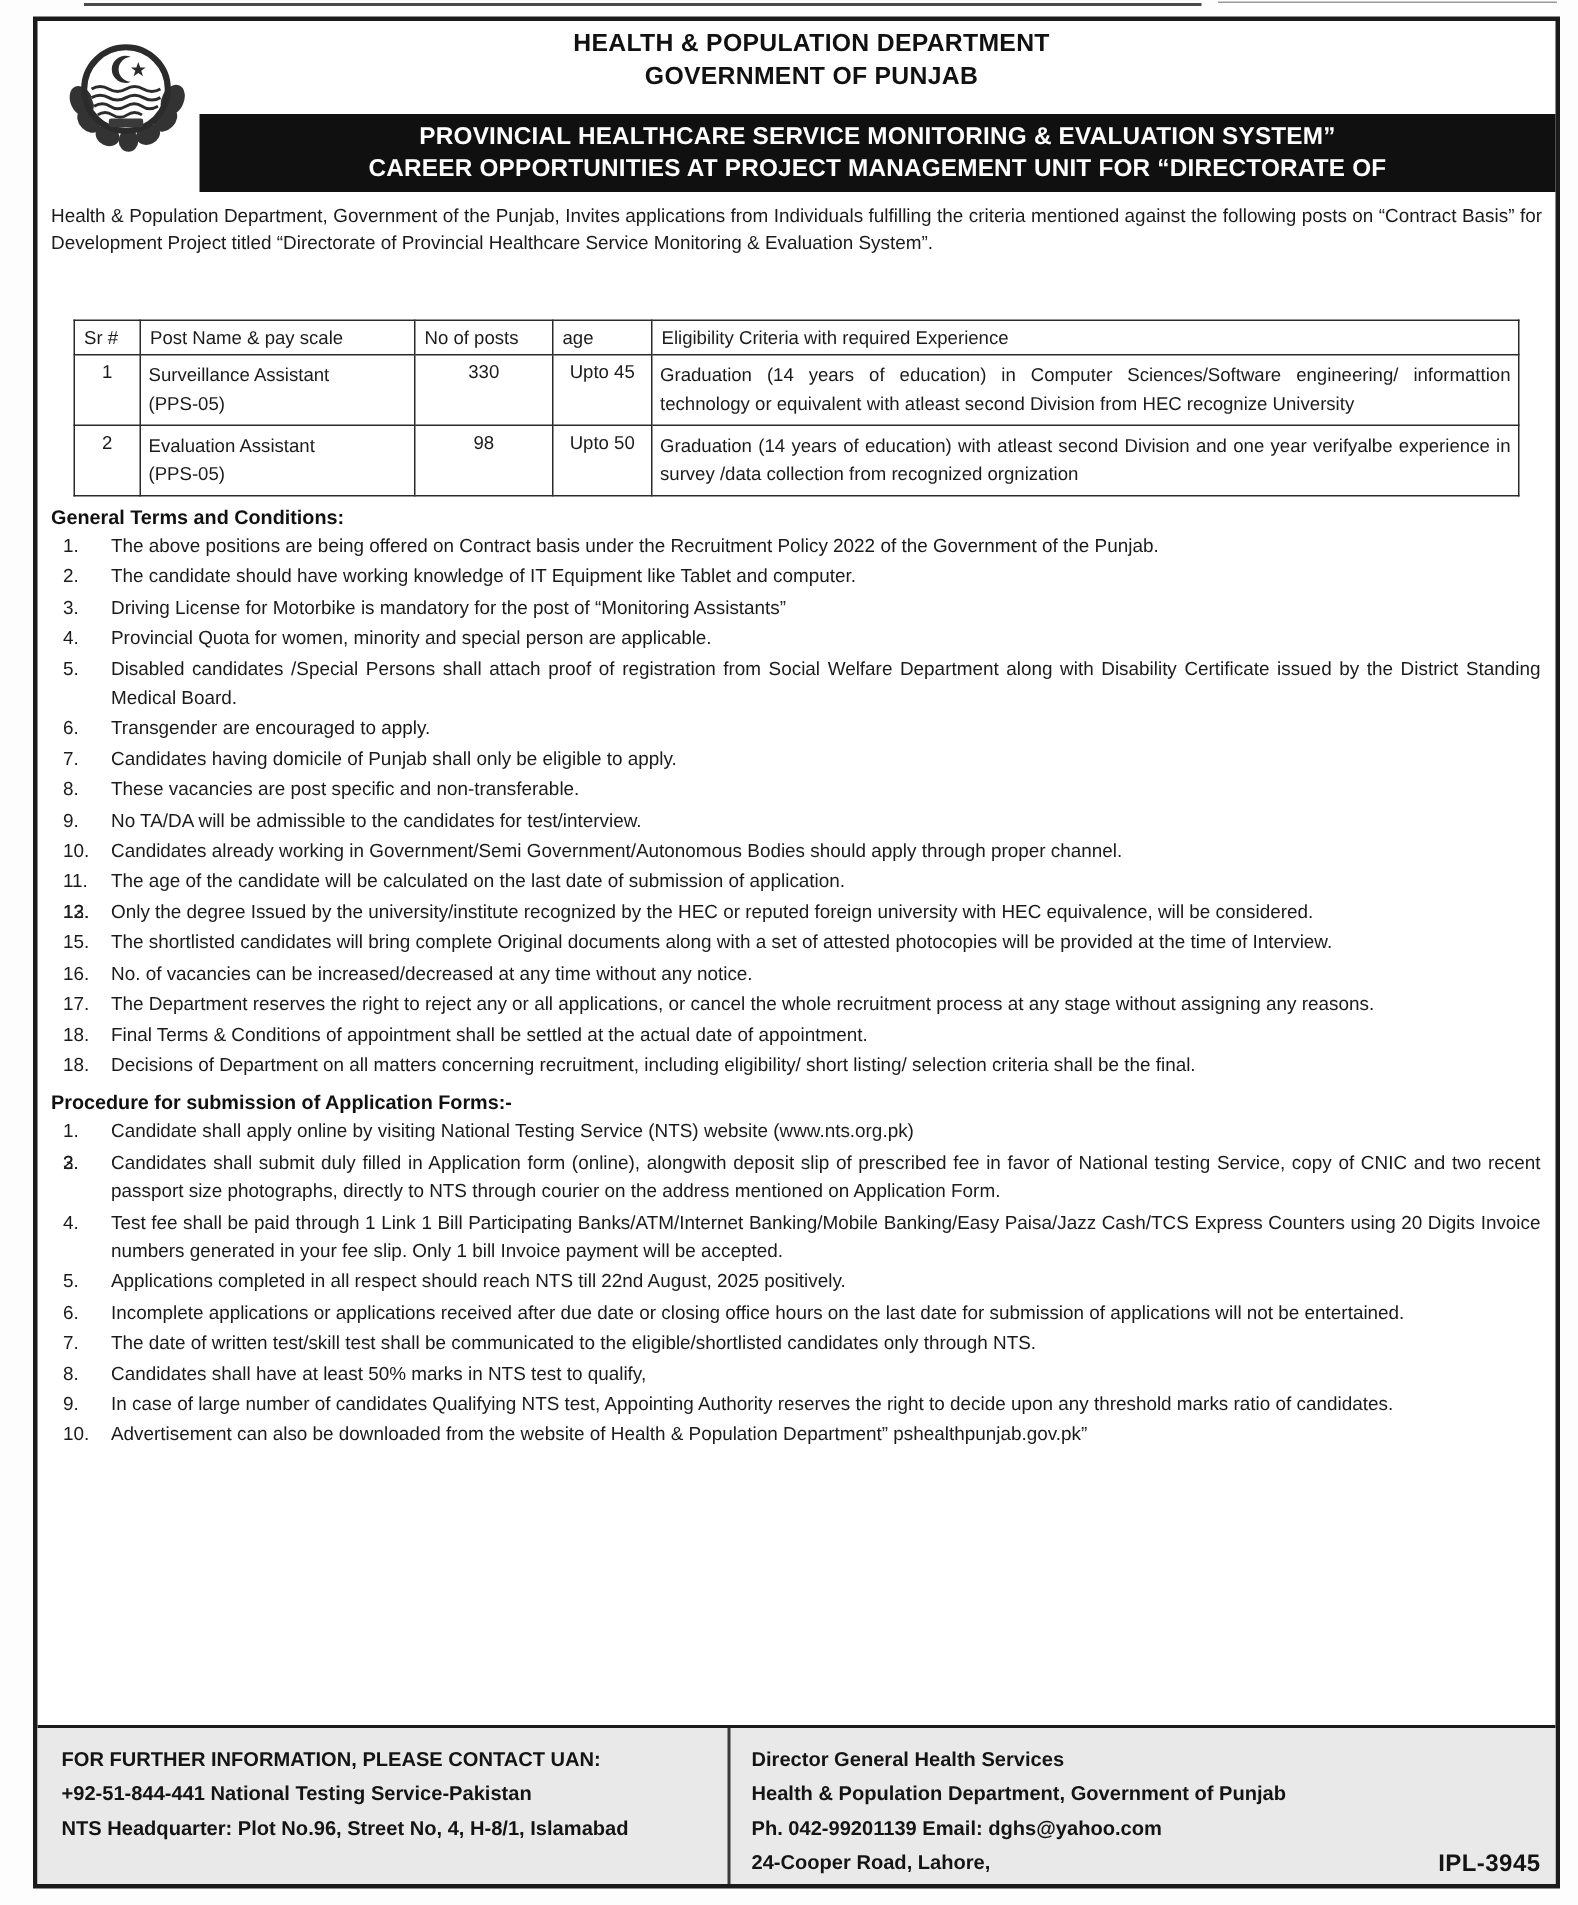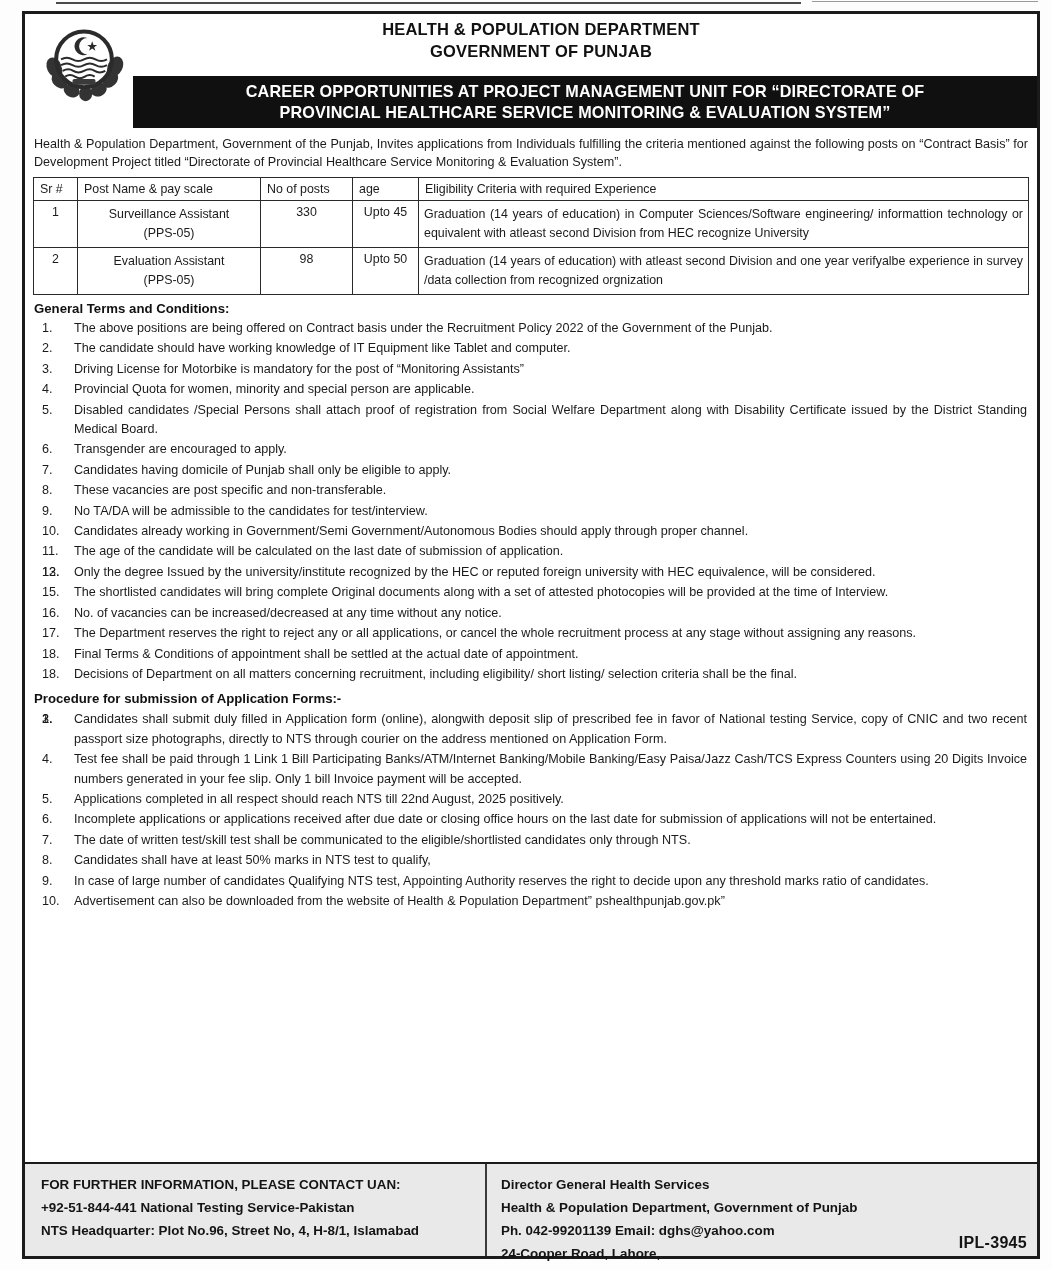--- a/index.html
+++ b/index.html
@@ -94,41 +94,41 @@
   
   .intro {
     padding: 4px 9px 6px 9px;
     font-size: 12.6px;
     line-height: 17.5px;
     text-align: justify;
     color: #1b1b1b;
   }
 
   
-  .tbl-wrap { padding: 0 8px; }
+  .tbl-wrap { padding: 0 24px; margin-top: 36px; }
   table.posts {
     width: 100%;
     border-collapse: collapse;
     font-size: 12.4px;
     color: #1b1b1b;
   }
   table.posts th,
   table.posts td {
     border: 1.4px solid #2a2a2a;
     padding: 4px 5px;
     vertical-align: top;
     font-weight: normal;
   }
   table.posts thead th {
     text-align: left;
     padding: 4px 6px;
     font-weight: normal;
   }
   .c-sr    { width: 44px;  text-align: center; }
-  .c-post  { width: 183px; text-align: center; }
+  .c-post  { width: 183px; text-align: left; }
   .c-num   { width: 92px;  text-align: center; }
   .c-age   { width: 66px;  text-align: center; }
   .c-elig  { text-align: justify; }
   td.c-elig { line-height: 18.5px; }
   .post-cell { line-height: 19px; }
   .pay { display: block; }
 
   
   .sec-head {
     font-size: 13.2px;
@@ -155,21 +155,21 @@
     left: 8px; top: 0;
     width: 26px;
     text-align: left;
   }
 
   
   .footer {
     position: absolute;
     left: 0; bottom: 0;
     width: 100%;
-    height: 94px;
+    height: 106px;
     background: #e9e9e9;
     border-top: 2.5px solid #1b1b1b;
     display: flex;
   }
   .foot-left {
     width: 462px;
     padding: 9px 10px 0 16px;
     border-right: 2.5px solid #3a3a3a;
   }
   .foot-right {
@@ -239,22 +239,22 @@
           <rect x="36" y="72" width="28" height="7" rx="2" fill="#3a3a3a"></rect>
         </svg>
       </div>
 
       <div class="org-titles">
         <div class="org-line1">HEALTH &amp; POPULATION DEPARTMENT</div>
         <div class="org-line2">GOVERNMENT OF PUNJAB</div>
       </div>
 
       <div class="banner">
+        <div class="banner-line">PROVINCIAL HEALTHCARE SERVICE MONITORING &amp; EVALUATION SYSTEM”</div>
         <div class="banner-line">CAREER OPPORTUNITIES AT PROJECT MANAGEMENT UNIT FOR “DIRECTORATE OF</div>
-        <div class="banner-line">PROVINCIAL HEALTHCARE SERVICE MONITORING &amp; EVALUATION SYSTEM”</div>
       </div>
     </div>
 
     <div class="intro">Health &amp; Population Department, Government of the Punjab, Invites applications from Individuals fulfilling the criteria mentioned against the following posts on “Contract Basis” for Development Project titled “Directorate of Provincial Healthcare Service Monitoring &amp; Evaluation System”.</div>
 
     <div class="tbl-wrap">
       <table class="posts">
         <thead>
           <tr>
             <th class="c-sr">Sr #</th>
@@ -306,21 +306,21 @@
       <li><span class="num">13.</span><span>Only the degree Issued by the university/institute recognized by the HEC or reputed foreign university with HEC equivalence, will be considered.</span></li>
       <li><span class="num">15.</span><span>The shortlisted candidates will bring complete Original documents along with a set of attested photocopies will be provided at the time of Interview.</span></li>
       <li><span class="num">16.</span><span>No. of vacancies can be increased/decreased at any time without any notice.</span></li>
       <li><span class="num">17.</span><span>The Department reserves the right to reject any or all applications, or cancel the whole recruitment process at any stage without assigning any reasons.</span></li>
       <li><span class="num">18.</span><span>Final Terms &amp; Conditions of appointment shall be settled at the actual date of appointment.</span></li>
       <li><span class="num">18.</span><span>Decisions of Department on all matters concerning recruitment, including eligibility/ short listing/ selection criteria shall be the final.</span></li>
     </ol>
 
     <div class="sec-head">Procedure for submission of Application Forms:-</div>
     <ol class="terms">
-      <li><span class="num">1.</span></li>
+      <li><span class="num">1.</span><span>Candidate shall apply online by visiting National Testing Service (NTS) website (www.nts.org.pk)</span></li>
       <li><span class="num">2.</span></li>
       <li><span class="num">3.</span><span>Candidates shall submit duly filled in Application form (online), alongwith deposit slip of prescribed fee in favor of National testing Service, copy of CNIC and two recent passport size photographs, directly to NTS through courier on the address mentioned on Application Form.</span></li>
       <li><span class="num">4.</span><span>Test fee shall be paid through 1 Link 1 Bill Participating Banks/ATM/Internet Banking/Mobile Banking/Easy Paisa/Jazz  Cash/TCS Express Counters using 20 Digits Invoice numbers generated in your fee slip. Only 1 bill Invoice payment will be accepted.</span></li>
       <li><span class="num">5.</span><span>Applications completed in all respect should reach NTS till 22nd August, 2025 positively.</span></li>
       <li><span class="num">6.</span><span>Incomplete applications or applications received after due date or closing office hours on the last date for submission of applications will not be entertained.</span></li>
       <li><span class="num">7.</span><span>The date of written test/skill test shall be communicated to the eligible/shortlisted candidates only through NTS.</span></li>
       <li><span class="num">8.</span><span>Candidates shall have at least 50% marks in NTS test to qualify,</span></li>
       <li><span class="num">9.</span><span>In case of large number of candidates Qualifying NTS test, Appointing Authority reserves the right to decide upon any threshold marks ratio of candidates.</span></li>
       <li><span class="num">10.</span><span>Advertisement can also be downloaded from the website of Health &amp; Population Department” pshealthpunjab.gov.pk”</span></li>
     </ol>

